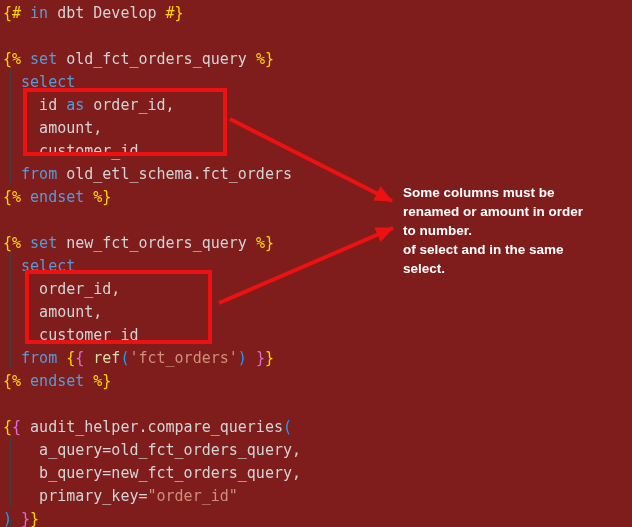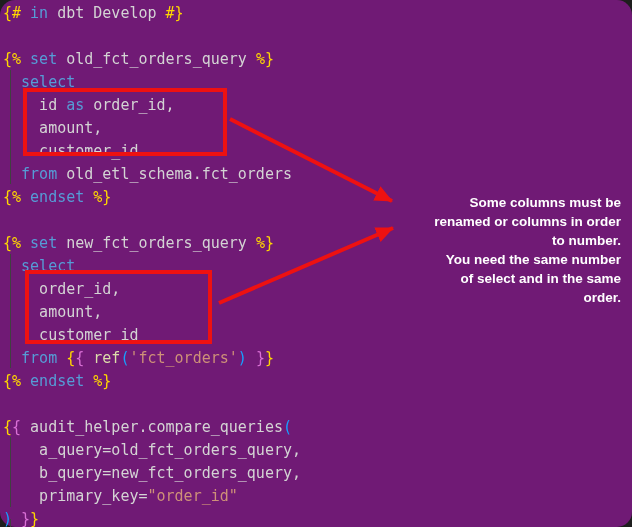--- a/index.html
+++ b/index.html
@@ -1,53 +1,52 @@
 <!DOCTYPE html>
 <html><head>
 <meta charset="utf-8">
 <style>
   html,body{margin:0;padding:0;background:#1e1e1e;}
   body{width:632px;height:527px;overflow:hidden;position:relative;
        font-family:"DejaVu Sans Mono","Liberation Mono",monospace;}
-  .editor{position:absolute;inset:0;background:#701a75;border-radius:15px;}
+  .editor{position:absolute;inset:0;background:#7f1d1d;}
   .code{position:absolute;left:3px;top:2px;font-size:15px;line-height:23px;
         white-space:pre;letter-spacing:0;}
   .line{height:23px;}
   .tok-w{color:#d4d4d4}
   .tok-b{color:#569cd6}
   .tok-g{color:#ffd700}
   .tok-p{color:#da70d6}
   .tok-u{color:#179fff}
   .tok-o{color:#ce9178}
   .tok-f{color:#dcdcaa}
   .guide{position:absolute;left:10px;width:1px;background:#404040;}
   .overlay{position:absolute;left:0;top:0;pointer-events:none;}
-  .annotation{position:absolute;left:403px;top:193px;width:218px;
+  .annotation{position:absolute;left:403px;top:183px;width:218px;
               font-family:"Liberation Sans","DejaVu Sans",sans-serif;
-              font-weight:bold;font-size:13.5px;line-height:19px;color:#ffffff;text-align:right;}
+              font-weight:bold;font-size:13.5px;line-height:19px;color:#ffffff;}
 </style>
 </head>
 <body>
 
 <div class="editor">
 
   <div class="guide" style="top:70px;height:114px"></div>
   <div class="guide" style="top:254px;height:114px"></div>
   <div class="guide" style="top:437px;height:70px"></div>
   <div class="guide" style="top:519px;height:8px"></div>
 
   <div class="code" id="code-lines"><div class="line"><span class="tok-g">{#</span><span class="tok-w"> </span><span class="tok-b">in</span><span class="tok-w"> dbt Develop </span><span class="tok-g">#}</span></div><div class="line"></div><div class="line"><span class="tok-g">{%</span><span class="tok-w"> </span><span class="tok-b">set</span><span class="tok-w"> old_fct_orders_query </span><span class="tok-g">%}</span></div><div class="line"><span class="tok-w">  </span><span class="tok-b">select</span></div><div class="line"><span class="tok-w">    id </span><span class="tok-b">as</span><span class="tok-w"> order_id,</span></div><div class="line"><span class="tok-w">    amount,</span></div><div class="line"><span class="tok-w">    customer_id</span></div><div class="line"><span class="tok-w">  </span><span class="tok-b">from</span><span class="tok-w"> old_etl_schema.fct_orders</span></div><div class="line"><span class="tok-g">{%</span><span class="tok-w"> </span><span class="tok-b">endset</span><span class="tok-w"> </span><span class="tok-g">%}</span></div><div class="line"></div><div class="line"><span class="tok-g">{%</span><span class="tok-w"> </span><span class="tok-b">set</span><span class="tok-w"> new_fct_orders_query </span><span class="tok-g">%}</span></div><div class="line"><span class="tok-w">  </span><span class="tok-b">select</span></div><div class="line"><span class="tok-w">    order_id,</span></div><div class="line"><span class="tok-w">    amount,</span></div><div class="line"><span class="tok-w">    customer_id</span></div><div class="line"><span class="tok-w">  </span><span class="tok-b">from</span><span class="tok-w"> </span><span class="tok-g">{</span><span class="tok-p">{</span><span class="tok-w"> </span><span class="tok-f">ref</span><span class="tok-u">(</span><span class="tok-o">'fct_orders'</span><span class="tok-u">)</span><span class="tok-w"> </span><span class="tok-p">}</span><span class="tok-g">}</span></div><div class="line"><span class="tok-g">{%</span><span class="tok-w"> </span><span class="tok-b">endset</span><span class="tok-w"> </span><span class="tok-g">%}</span></div><div class="line"></div><div class="line"><span class="tok-g">{</span><span class="tok-p">{</span><span class="tok-w"> audit_helper.compare_queries</span><span class="tok-u">(</span></div><div class="line"><span class="tok-w">    a_query=old_fct_orders_query,</span></div><div class="line"><span class="tok-w">    b_query=new_fct_orders_query,</span></div><div class="line"><span class="tok-w">    primary_key=</span><span class="tok-o">"order_id"</span></div><div class="line"><span class="tok-u">)</span><span class="tok-w"> </span><span class="tok-p">}</span><span class="tok-g">}</span></div></div>
 
   <div class="annotation" id="annotation">
       <div>Some columns must be</div>
-      <div>renamed or columns in order</div>
+      <div>renamed or amount in order</div>
       <div>to number.</div>
-      <div>You need the same number</div>
       <div>of select and in the same</div>
-      <div>order.</div>
+      <div>select.</div>
     </div>
 
   <svg class="overlay" width="632" height="527" viewBox="0 0 632 527">
     <defs>
       <marker id="arrowhead" markerUnits="userSpaceOnUse" markerWidth="20" markerHeight="18" refX="17" refY="8" orient="auto">
         <path d="M0,0 L18,8 L0,16 z" fill="#ee1111"></path>
       </marker>
     </defs>
     <rect x="25" y="90" width="200" height="64" fill="none" stroke="#ee1111" stroke-width="4"></rect>
     <rect x="27" y="272" width="183" height="70" fill="none" stroke="#ee1111" stroke-width="4"></rect>

